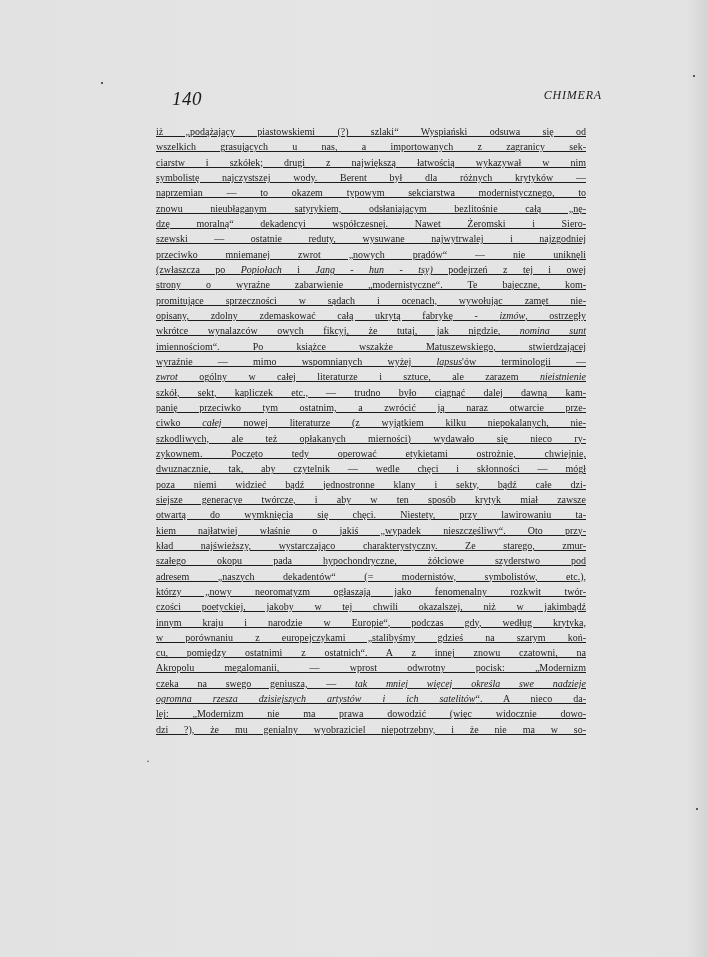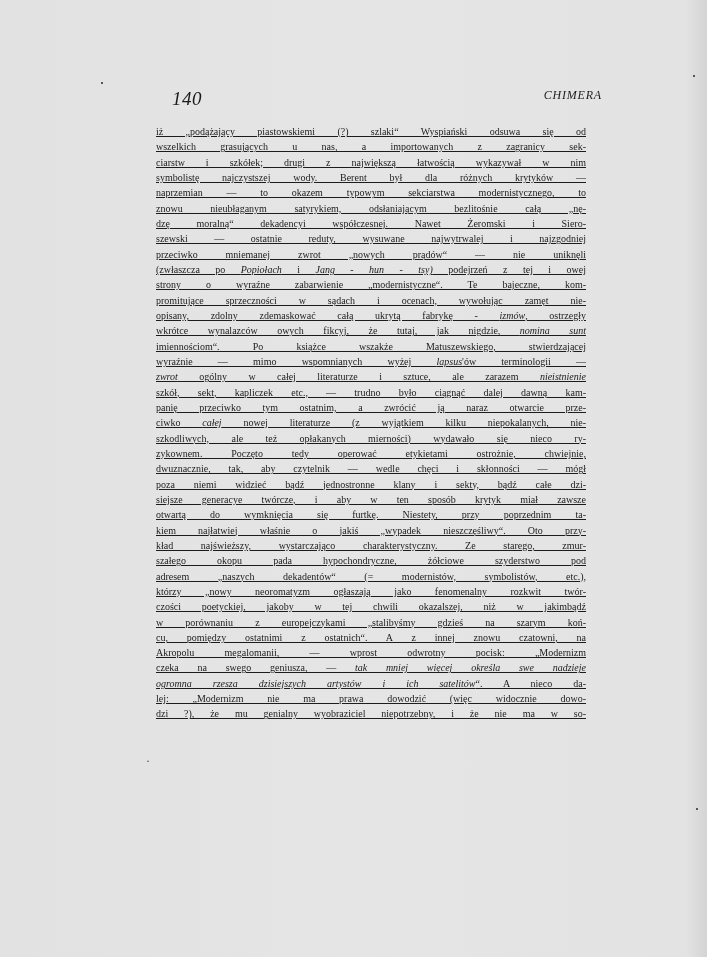--- a/index.html
+++ b/index.html
@@ -111,27 +111,28 @@
       <span class="line"><span>wyraźnie — mimo wspomnianych wyżej </span><i>lapsus</i><span>'ów terminologii —</span></span>
       <span class="line"><i>zwrot</i><span> ogólny w całej literaturze i sztuce, ale zarazem </span><i>nieistnienie</i></span>
       <span class="line"><span>szkół, sekt, kapliczek etc., — trudno było ciągnąć dalej dawną kam-</span></span>
       <span class="line"><span>panię przeciwko tym ostatnim, a zwrócić ją naraz otwarcie prze-</span></span>
       <span class="line"><span>ciwko </span><i>całej</i><span> nowej literaturze (z wyjątkiem kilku niepokalanych, nie-</span></span>
       <span class="line"><span>szkodliwych, ale też opłakanych mierności) wydawało się nieco ry-</span></span>
       <span class="line"><span>zykownem. Poczęto tedy operować etykietami ostrożnie, chwiejnie,</span></span>
       <span class="line"><span>dwuznacznie, tak, aby czytelnik — wedle chęci i skłonności — mógł</span></span>
       <span class="line"><span>poza niemi widzieć bądź jednostronne klany i sekty, bądź całe dzi-</span></span>
       <span class="line"><span>siejsze generacye twórcze, i aby w ten sposób krytyk miał zawsze</span></span>
-      <span class="line"><span>otwartą do wymknięcia się furtkę. Niestety, przy poprzednim ta-</span></span>
+      <span class="line"><span>otwartą do wymknięcia się chęci. Niestety, przy lawirowaniu ta-</span></span>
       <span class="line"><span>kiem najłatwiej właśnie o jakiś „wypadek nieszczęśliwy“. Oto przy-</span></span>
       <span class="line"><span>kład najświeższy, wystarczająco charakterystyczny. Ze starego, zmur-</span></span>
       <span class="line"><span>szałego okopu pada hypochondryczne, żółciowe szyderstwo pod</span></span>
       <span class="line"><span>adresem „naszych dekadentów“ (= modernistów, symbolistów, etc.),</span></span>
       <span class="line"><span>którzy „nowy neoromatyzm ogłaszają jako fenomenalny rozkwit twór-</span></span>
       <span class="line"><span>czości poetyckiej, jakoby w tej chwili okazalszej, niż w jakimbądź</span></span>
+      <span class="line"><span>innym kraju i narodzie w Europie“, podczas gdy, według krytyka,</span></span>
       <span class="line"><span>w porównaniu z europejczykami „stalibyśmy gdzieś na szarym koń-</span></span>
       <span class="line"><span>cu, pomiędzy ostatnimi z ostatnich“. A z innej znowu czatowni, na</span></span>
       <span class="line"><span>Akropolu megalomanii, — wprost odwrotny pocisk: „Modernizm</span></span>
       <span class="line"><span>czeka na swego geniusza, — </span><i>tak mniej więcej określa swe nadzieje</i></span>
       <span class="line"><i>ogromna rzesza dzisiejszych artystów i ich satelitów</i><span>“. A nieco da-</span></span>
       <span class="line"><span>lej: „Modernizm nie ma prawa dowodzić (więc widocznie dowo-</span></span>
       <span class="line last"><span>dzi ?), że mu genialny wyobraziciel niepotrzebny, i że nie ma w so-</span></span>
     </div>
 
   <span class="margin-dot">·</span>

